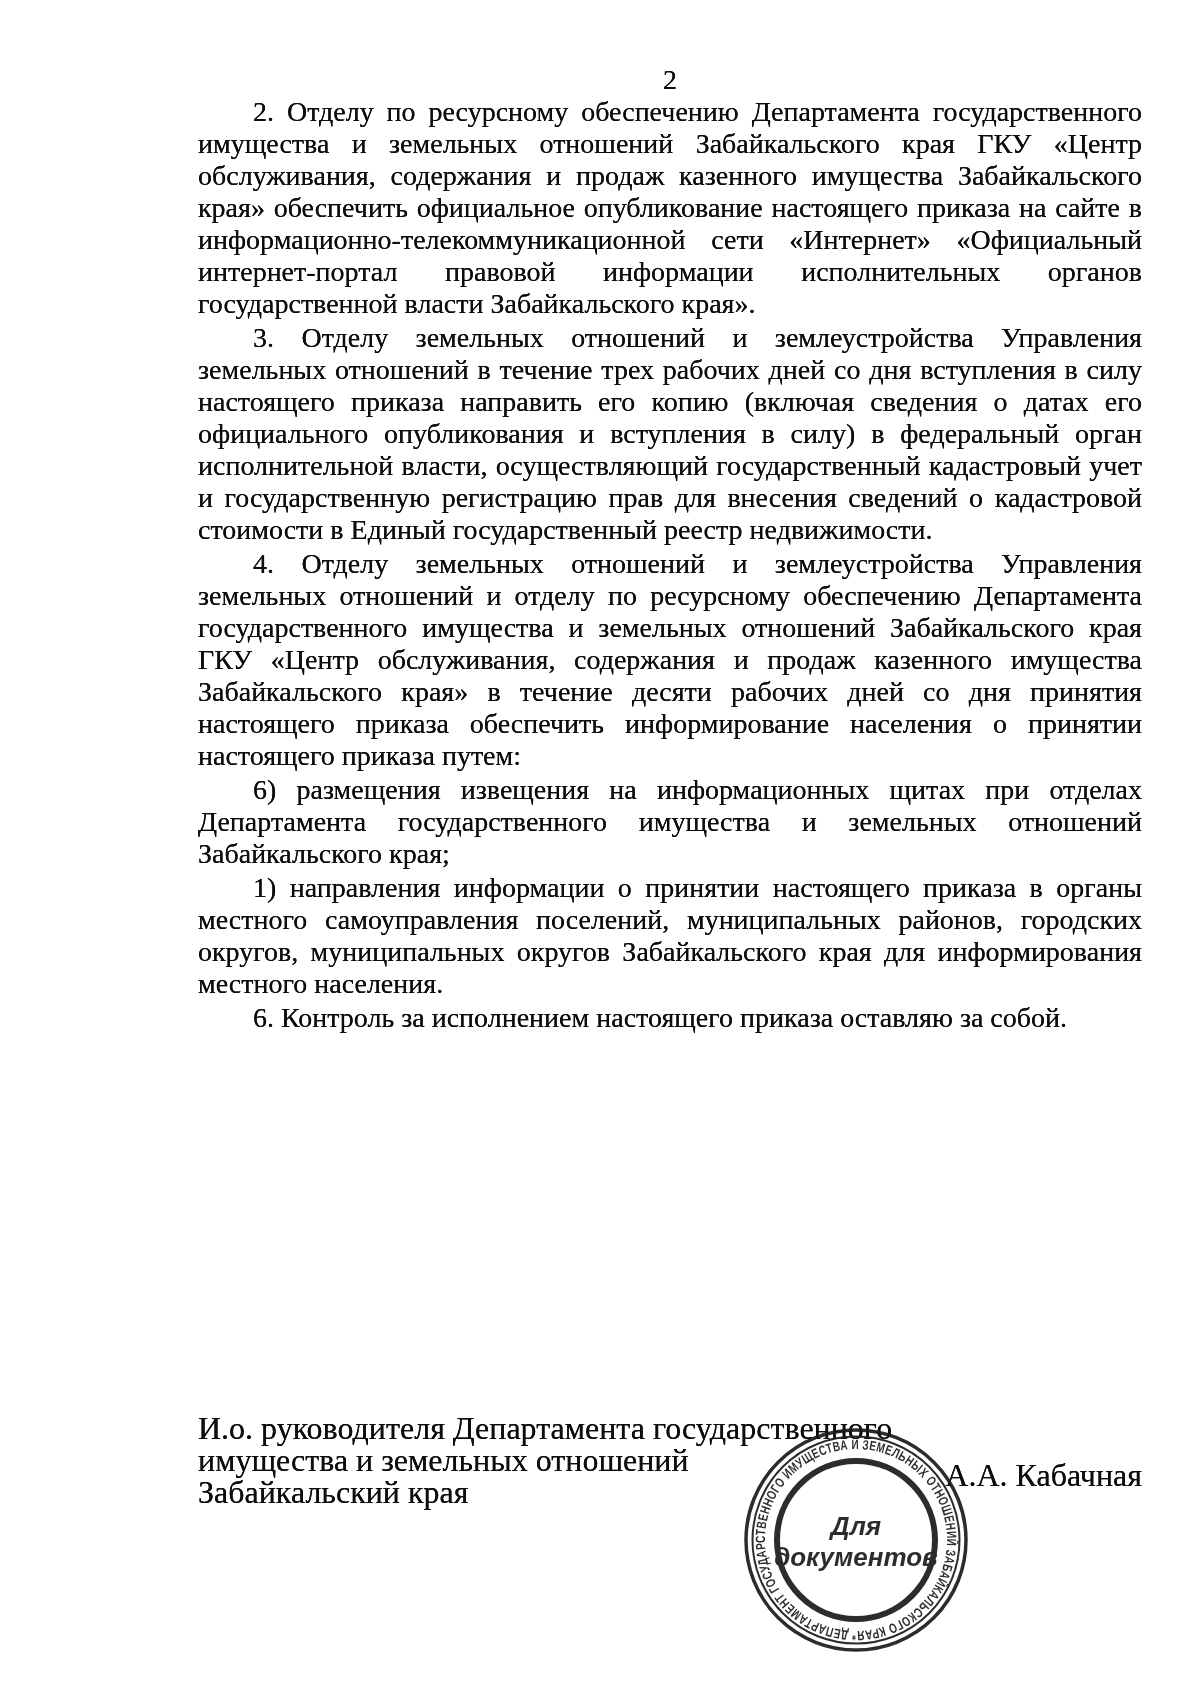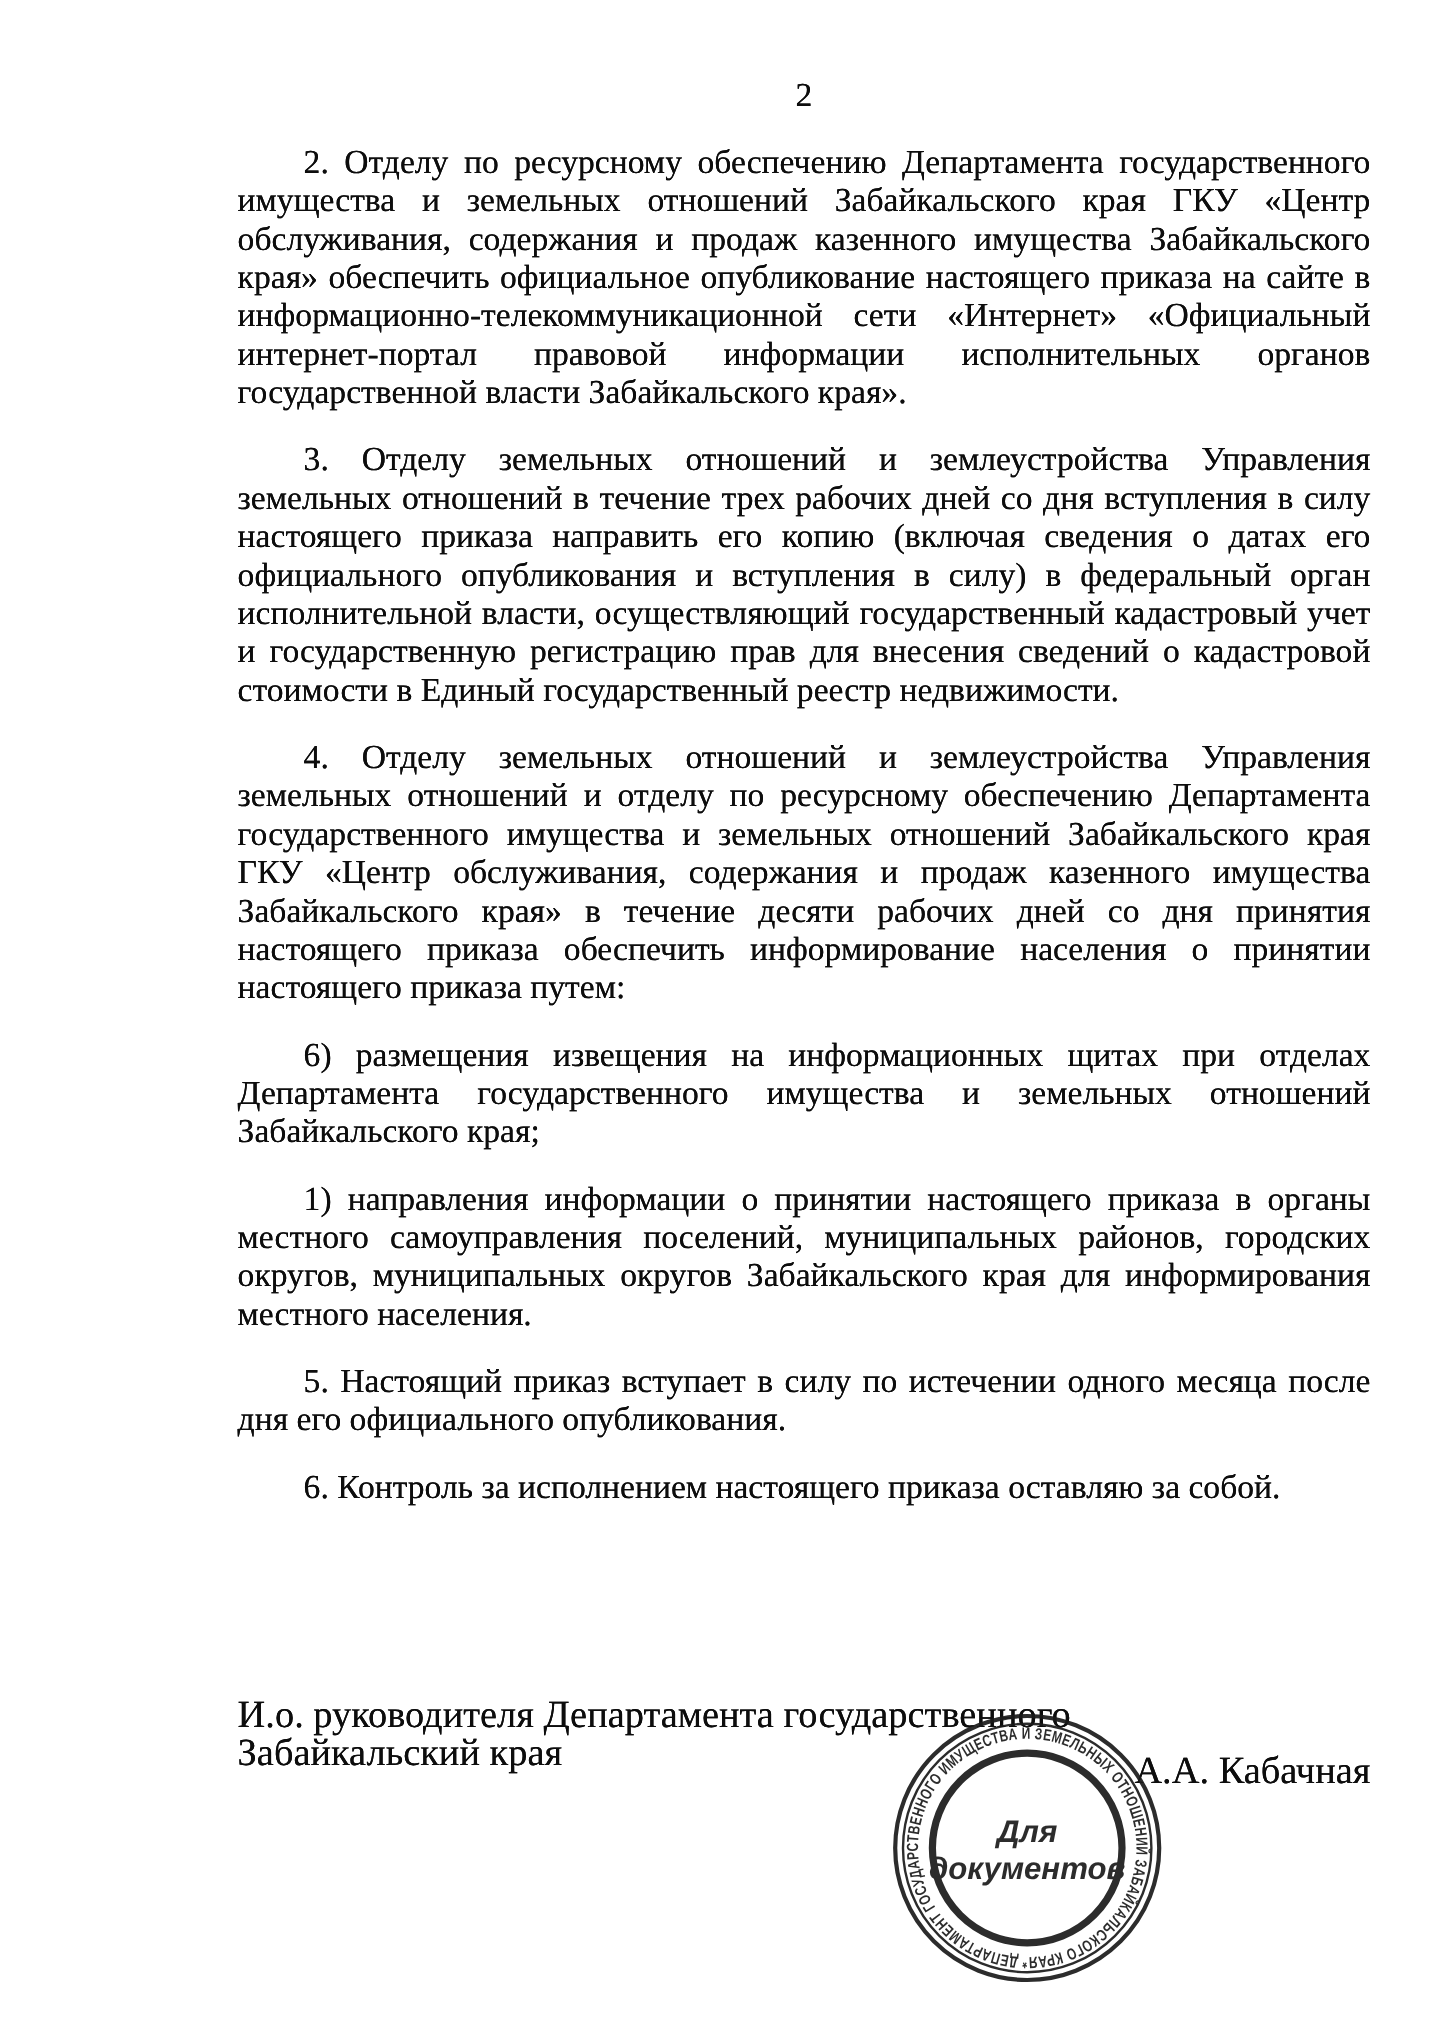--- a/index.html
+++ b/index.html
@@ -20,21 +20,21 @@
     text-shadow: 0 0 0.4px currentColor;
   }
   .body-text {
     position: absolute;
     top: 96px; left: 198px; width: 944px;
     font-size: 28px; line-height: 32px;
     text-align: justify;
     text-shadow: 0 0 0.4px currentColor;
   }
   .body-text p { margin: 0 0 2px 0; }
-  .body-text p.ind { text-indent: 55px; margin-top: 24px; }
+  .body-text p.ind { text-indent: 55px; }
   .sig {
     position: absolute;
     top: 1412px; left: 198px; width: 944px;
     font-size: 32px; line-height: 32px;
     text-shadow: 0 0 0.4px currentColor;
   }
   .sig-name { position: absolute; top: 47px; right: 0; }
   .stamp {
     position: absolute;
     left: 743px; top: 1427px;
@@ -67,26 +67,26 @@
 <div class="page">
 
   <div class="page-number">2</div>
 
   <div class="body-text">
     <p class="ind">2. Отделу по ресурсному обеспечению Департамента государственного имущества и земельных отношений Забайкальского края ГКУ «Центр обслуживания, содержания и продаж казенного имущества Забайкальского края» обеспечить официальное опубликование настоящего приказа на сайте в информационно-телекоммуникационной сети «Интернет» «Официальный интернет-портал правовой информации исполнительных органов государственной власти Забайкальского края».</p>
     <p class="ind">3. Отделу земельных отношений и землеустройства Управления земельных отношений в течение трех рабочих дней со дня вступления в силу настоящего приказа направить его копию (включая сведения о датах его официального опубликования и вступления в силу) в федеральный орган исполнительной власти, осуществляющий государственный кадастровый учет и государственную регистрацию прав для внесения сведений о кадастровой стоимости в Единый государственный реестр недвижимости.</p>
     <p class="ind">4. Отделу земельных отношений и землеустройства Управления земельных отношений и отделу по ресурсному обеспечению Департамента государственного имущества и земельных отношений Забайкальского края ГКУ «Центр обслуживания, содержания и продаж казенного имущества Забайкальского края» в течение десяти рабочих дней со дня принятия настоящего приказа обеспечить информирование населения о принятии настоящего приказа путем:</p>
     <p class="ind">6) размещения извещения на информационных щитах при отделах Департамента государственного имущества и земельных отношений Забайкальского края;</p>
     <p class="ind">1) направления информации о принятии настоящего приказа в органы местного самоуправления поселений, муниципальных районов, городских округов, муниципальных округов Забайкальского края для информирования местного населения.</p>
-    <p class="ind">5. Настоящий приказ вступает в силу по истечении одного месяца после дня его официального опубликования.</p>
     <p class="ind">6. Контроль за исполнением настоящего приказа оставляю за собой.</p>
   </div>
 
   <div class="sig">
     <div>И.о. руководителя Департамента государственного</div>
+    <div>имущества и земельных отношений</div>
     <div>Забайкальский края</div>
     <div class="sig-name">А.А. Кабачная</div>
   </div>
 
   <svg class="stamp" viewBox="0 0 226 226" xmlns="http://www.w3.org/2000/svg">
     <circle class="ring ring-outer" cx="113" cy="113" r="110"></circle>
     <circle class="ring ring-mid" cx="113" cy="113" r="103.5"></circle>
     <circle class="ring ring-inner" cx="113" cy="113" r="79"></circle>
     <path id="rimPath" d="M 113 204 A 91 91 0 1 1 113 22 A 91 91 0 1 1 113 204" fill="none"></path>
     <text class="rim-text">

